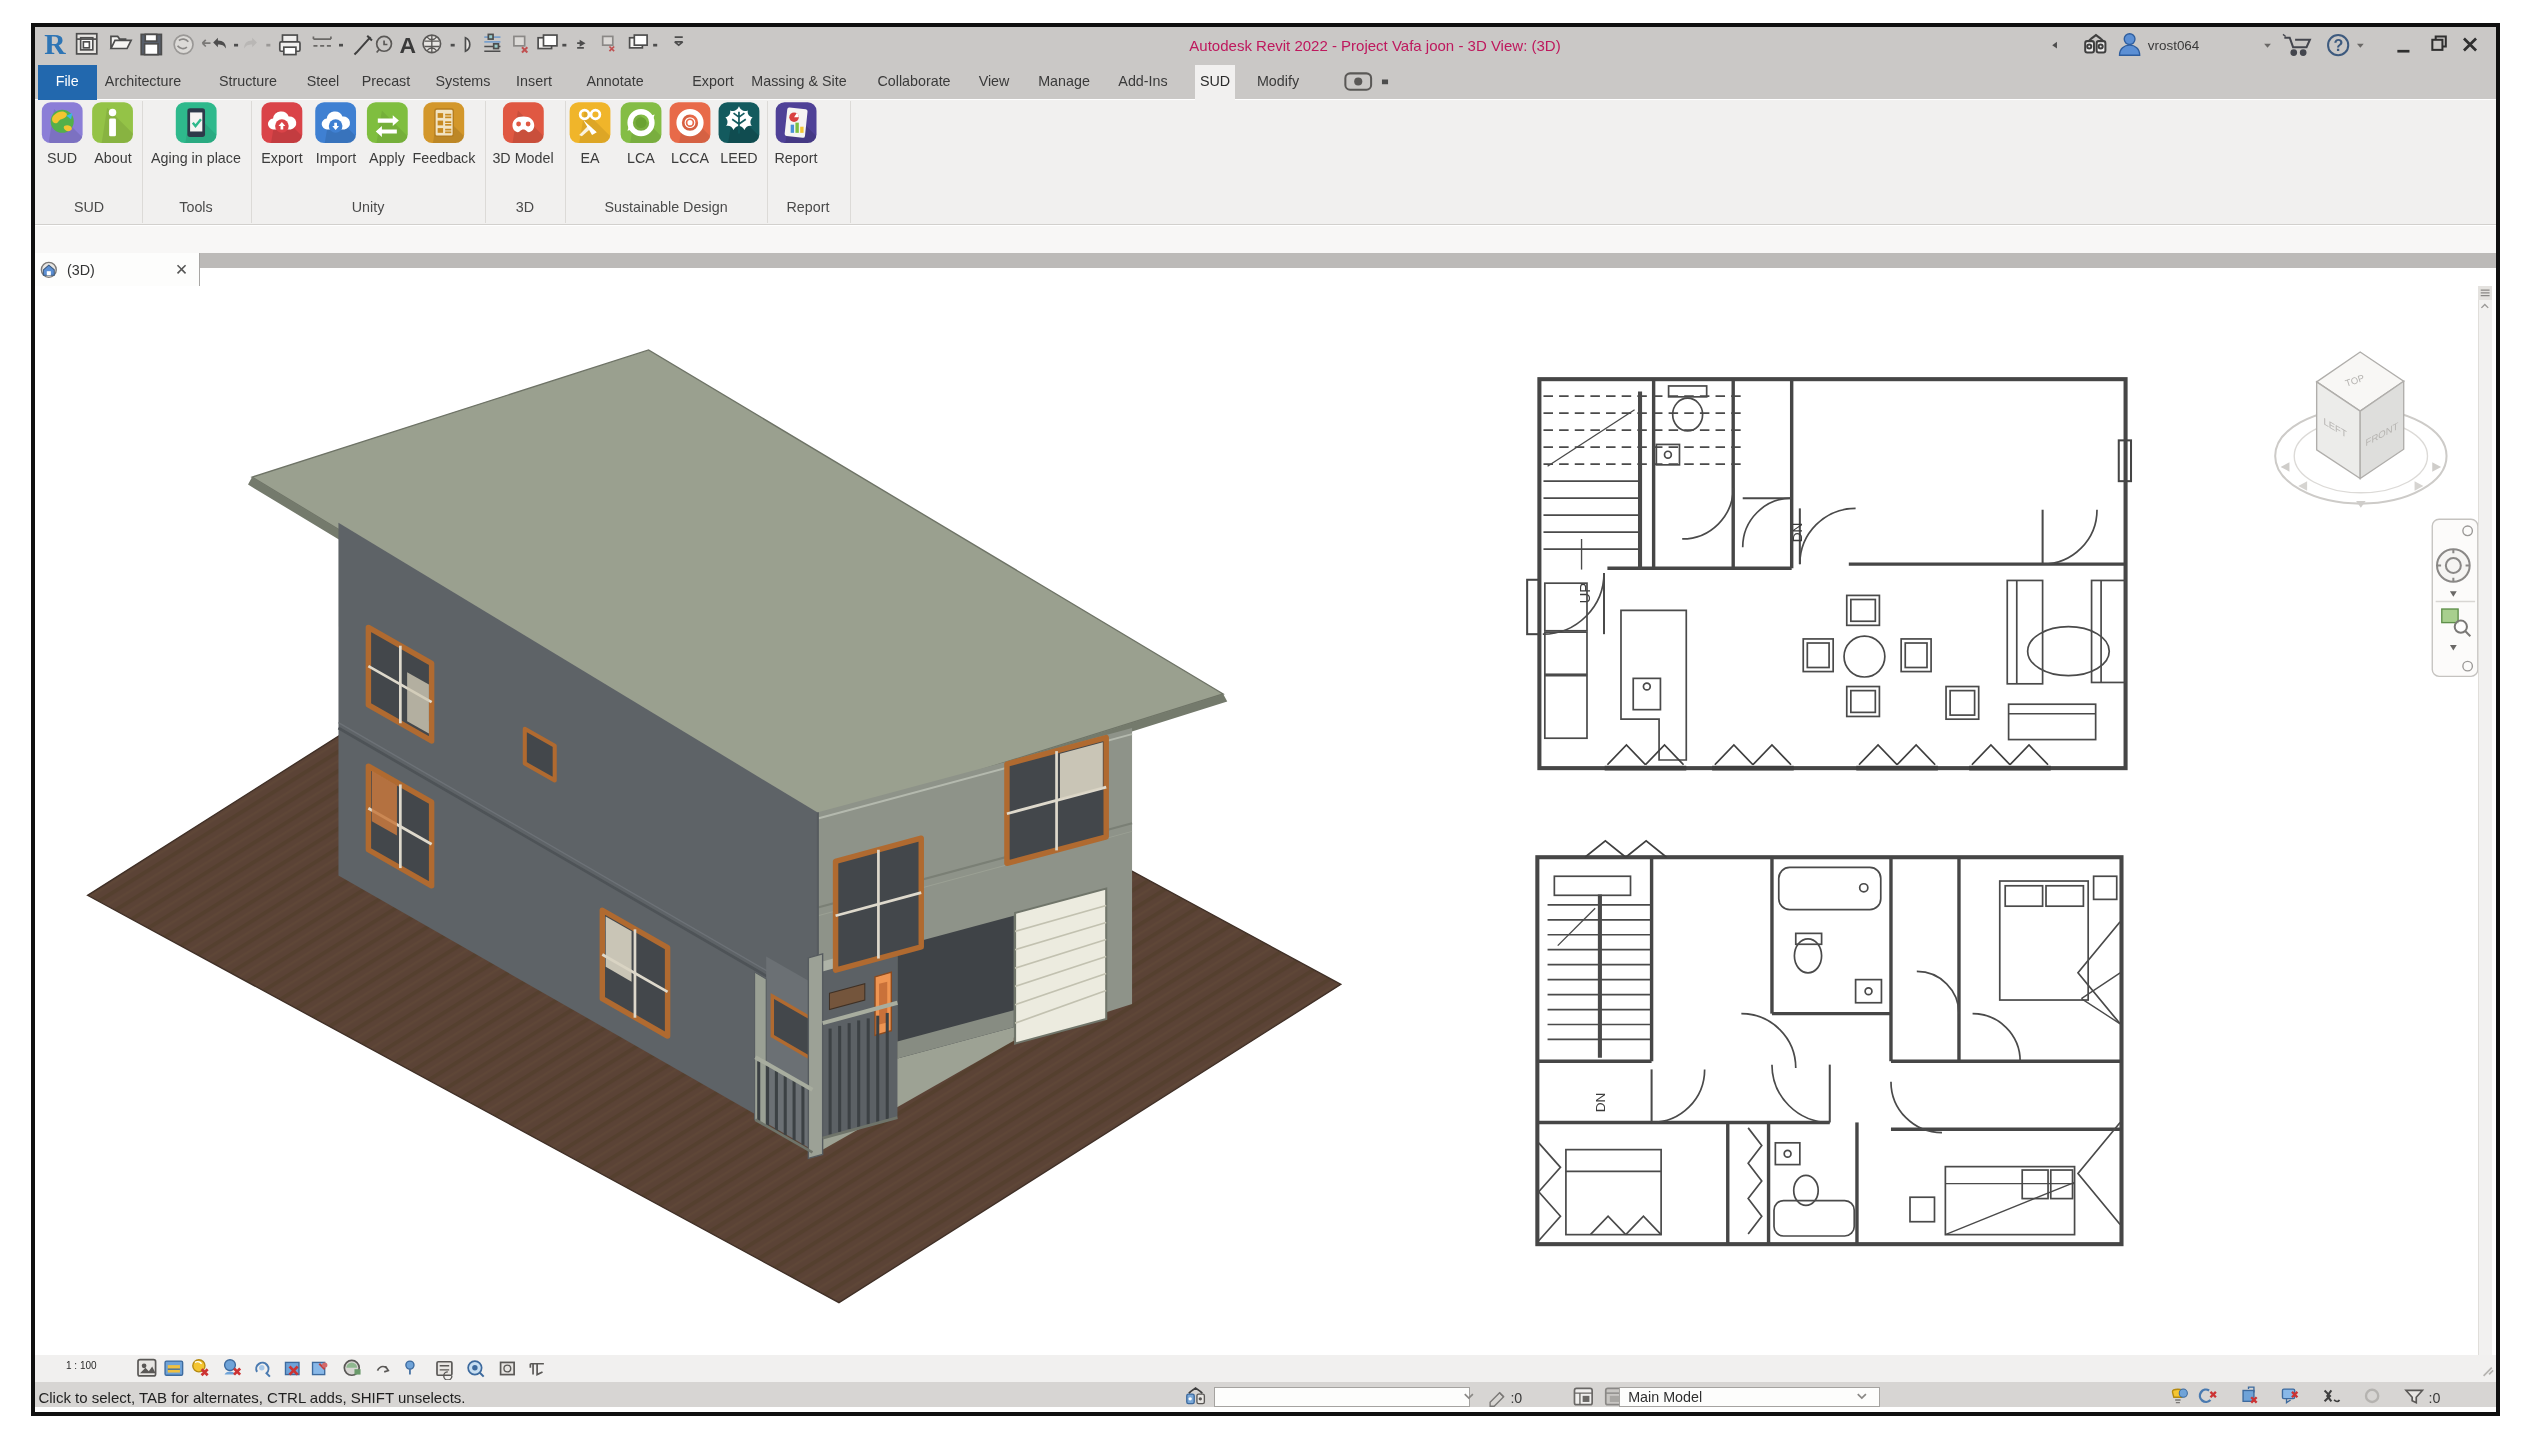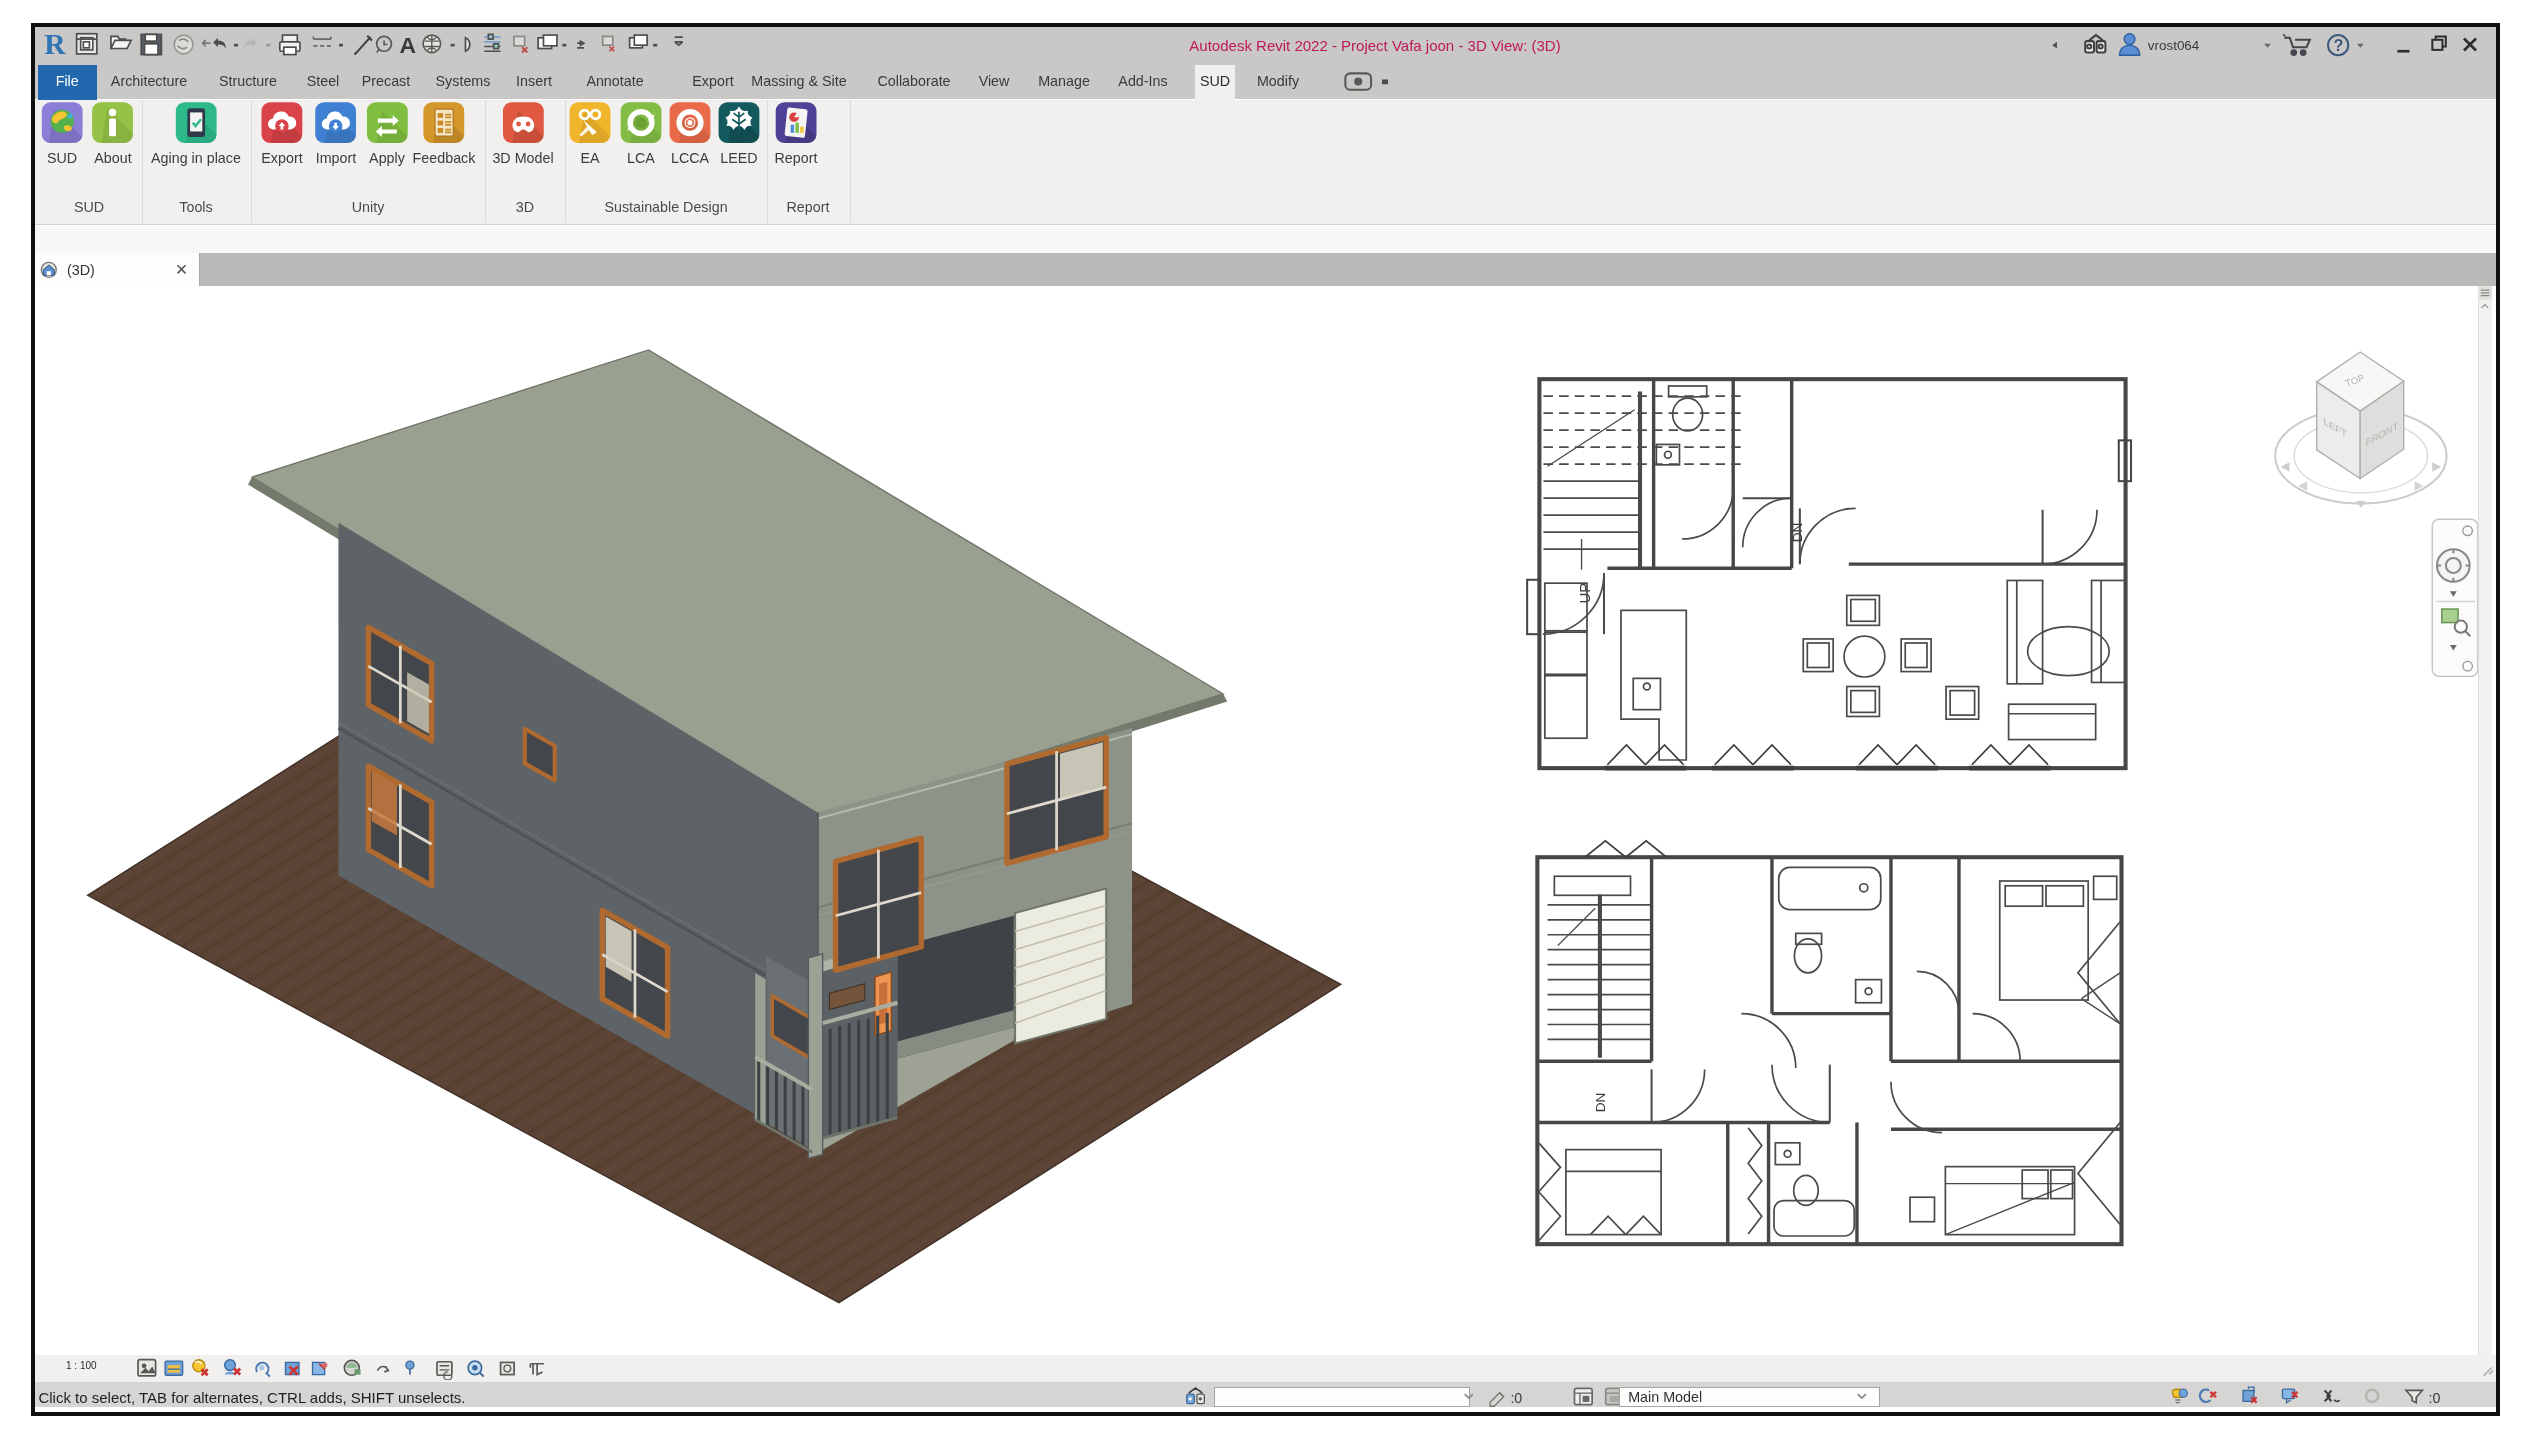--- a/index.html
+++ b/index.html
@@ -2,21 +2,21 @@
 <html style="font-size:11px"><head><meta charset="utf-8">
 <style>
 html,body{margin:0;padding:0;background:#fff;}
 body{width:2538px;height:1455px;position:relative;font-family:"Liberation Sans",sans-serif;overflow:hidden;}
 #win{position:absolute;left:31px;top:23px;width:2461px;height:1385px;border:4.8px solid #0f0f0f;background:#fff;}
 #win *{position:absolute;box-sizing:border-box;}
 #titlebar{left:0;top:0;width:2461px;height:37px;background:#cac8c6;}
 #tabrow{left:0;top:37px;width:2461px;height:35px;background:#cac8c6;}
 #ribbon{left:0;top:73px;width:2461px;height:125px;background:#f1f0ef;border-bottom:0.7px solid #d2d0cd;}
 #optband{left:0;top:199px;width:2461px;height:28px;background:#f8f7f6;}
-#viewtabbar{left:0;top:226px;width:2461px;height:33px;background:#bcbab8;}
+#viewtabbar{left:0;top:226px;width:2461px;height:15px;background:#bcbab8;}
 #canvas{left:0;top:259px;width:2461px;height:1069px;background:#ffffff;}
 #vctrl{left:0;top:1328px;width:2461px;height:26.5px;background:#f1f0ef;}
 #statusbar{left:0;top:1355px;width:2461px;height:25px;background:#d7d5d3;}
 .t{color:#3a3a3a;font-size:14.3px;white-space:nowrap;}
 .tab{top:8.8px;transform:translateX(-50%);}
 #filetab{left:2.7px;top:0.7px;width:59px;height:35px;background:#2268ae;color:#fff;font-size:14.3px;text-align:center;line-height:33px;}
 #sudtab{left:1160px;top:0.7px;width:40px;height:35px;background:#f1f0ef;text-align:center;line-height:33px;font-size:14.3px;color:#2b2b2b;}
 .glabel{top:99px;transform:translateX(-50%);color:#4a4a4a;font-size:14.3px;white-space:nowrap;}
 .ilabel{top:50px;transform:translateX(-50%);color:#3c3c3c;font-size:14.3px;white-space:nowrap;}
 .sep{top:1.4px;width:0.7px;height:122px;background:#dcdad7;}
@@ -115,21 +115,21 @@
       <rect x="526" y="34" width="18" height="4" fill="#2f2f2f"></rect>
       <g fill="none" stroke="#2f2f2f" stroke-width="3">
           <rect x="578" y="19" width="15" height="15"></rect>
           <path d="M583,19 v-5 h15 v15 h-5"></path>
         </g>
       <path d="M625,17 l18,18 m0,-18 l-18,18" stroke="#2f2f2f" stroke-width="4"></path>
     </svg>
   </div>
   <div id="tabrow">
     <div id="filetab">File</div>
-    <div class="t tab" style="left:114px">Architecture</div>
+    <div class="t tab" style="left:108px">Architecture</div>
     <div class="t tab" style="left:213px">Structure</div>
     <div class="t tab" style="left:288px">Steel</div>
     <div class="t tab" style="left:351px">Precast</div>
     <div class="t tab" style="left:428px">Systems</div>
     <div class="t tab" style="left:499px">Insert</div>
     <div class="t tab" style="left:580px">Annotate</div>
     <div class="t tab" style="left:678px">Export</div>
     <div class="t tab" style="left:764px">Massing &amp; Site</div>
     <div class="t tab" style="left:879px">Collaborate</div>
     <div class="t tab" style="left:959px">View</div>

